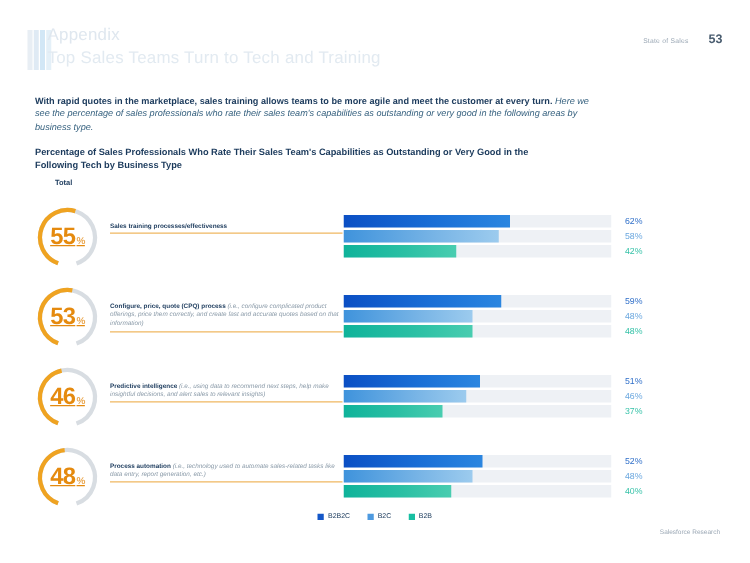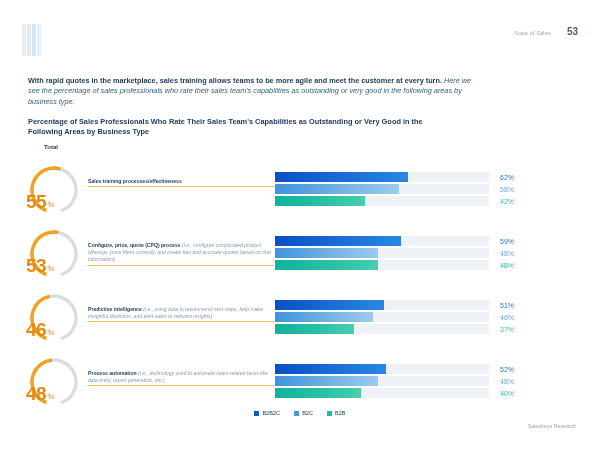--- a/index.html
+++ b/index.html
@@ -37,23 +37,23 @@
   
   .total-label{position:absolute;left:44px;top:144px;font-size:6px;font-weight:700;color:#1b3a5c;}
 
   
   .chart{position:absolute;left:0;top:158px;width:600px;}
   .row{position:relative;height:64px;}
 
   .donut{position:absolute;left:26px;top:4px;width:56px;height:56px;}
   .donut svg{display:block;}
   .donut-val{
-    position:absolute;left:0;top:12px;width:56px;height:56px;
-    display:flex;align-items:center;justify-content:flex-start;
-    font-size:19px;font-weight:700;color:#e58a0e;letter-spacing:-.5px;
+    position:absolute;left:0;top:0;width:56px;height:56px;
+    display:flex;align-items:center;justify-content:center;
+    font-size:19px;font-weight:700;color:#e58a0e;letter-spacing:-.5px;text-decoration:underline;
   }
   .donut-val .pct{font-size:8px;font-weight:700;color:#eba851;margin-left:1px;align-self:center;padding-top:5px;}
 
   .label{position:absolute;left:88px;top:20px;width:185px;font-size:5.1px;line-height:7.2px;color:#1b3a5c;}
   .label b{font-weight:700;}
   .label i{font-style:italic;color:#8a9aa8;}
   .label-rule{position:absolute;left:88px;width:186px;height:1px;background:#f0b862;}
 
   .bars{position:absolute;left:275px;top:14px;width:214px;}
   .bar-track{position:relative;height:10px;margin-bottom:2px;background:#eef1f5;}
@@ -81,31 +81,35 @@
 </head>
 <body>
 
 <div class="header">
   <div class="hdr-bars">
     <i></i>
       <i></i>
       <i></i>
       <i></i>
   </div>
+  <div class="hdr-text">
+    <div class="hdr-title">Appendix</div>
+    <div class="hdr-sub">Top Sales Teams Turn to Tech and Training</div>
+  </div>
   <div class="hdr-right">
     <div class="hdr-sos">State of Sales</div>
     <div class="hdr-page">53</div>
   </div>
 </div>
 
 <div class="intro">
   <b>With rapid quotes in the marketplace, sales training allows teams to be more agile and meet the customer at every turn.</b><i> Here we see the percentage of sales professionals who rate their sales team's capabilities as outstanding or very good in the following areas by business type.</i>
 </div>
 
-<div class="chart-title">Percentage of Sales Professionals Who Rate Their Sales Team's Capabilities as Outstanding or Very Good in the Following Areas by Business Type</div>
+<div class="chart-title">Percentage of Sales Professionals Who Rate Their Sales Team's Capabilities as Outstanding or Very Good in the Following Tech by Business Type</div>
 
 <div class="total-label">Total</div>
 
 <div class="chart" id="chart-rows">
     <div class="row">
     <div class="donut">
       <svg width="56" height="56" viewBox="0 0 56 56">
     <g transform="rotate(110 28 28)">
       <circle cx="28" cy="28" r="22" fill="none" stroke="#d8dde2" stroke-width="3.4" stroke-dasharray="123.02476831457629 15.20530844337459" stroke-linecap="butt"></circle>
       <circle cx="28" cy="28" r="22" fill="none" stroke="#efa321" stroke-width="3.4" stroke-dasharray="67.66362257301697 70.56645418493392" stroke-linecap="butt"></circle>

